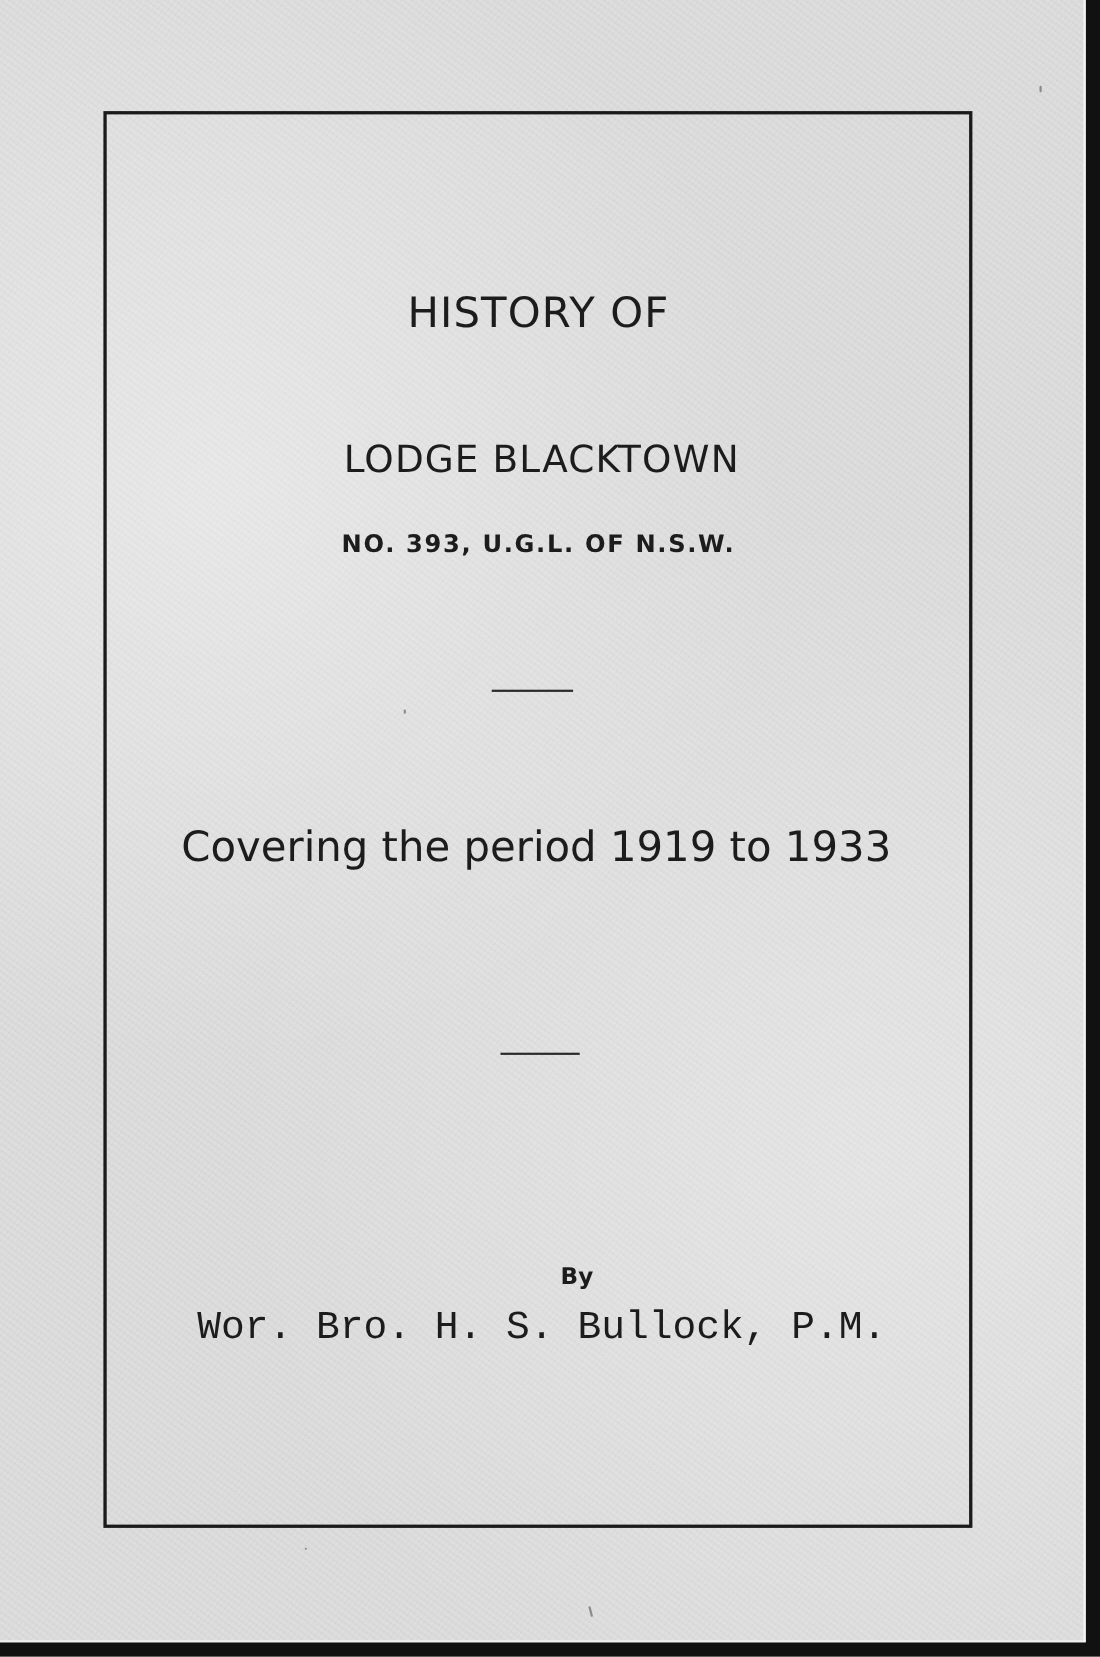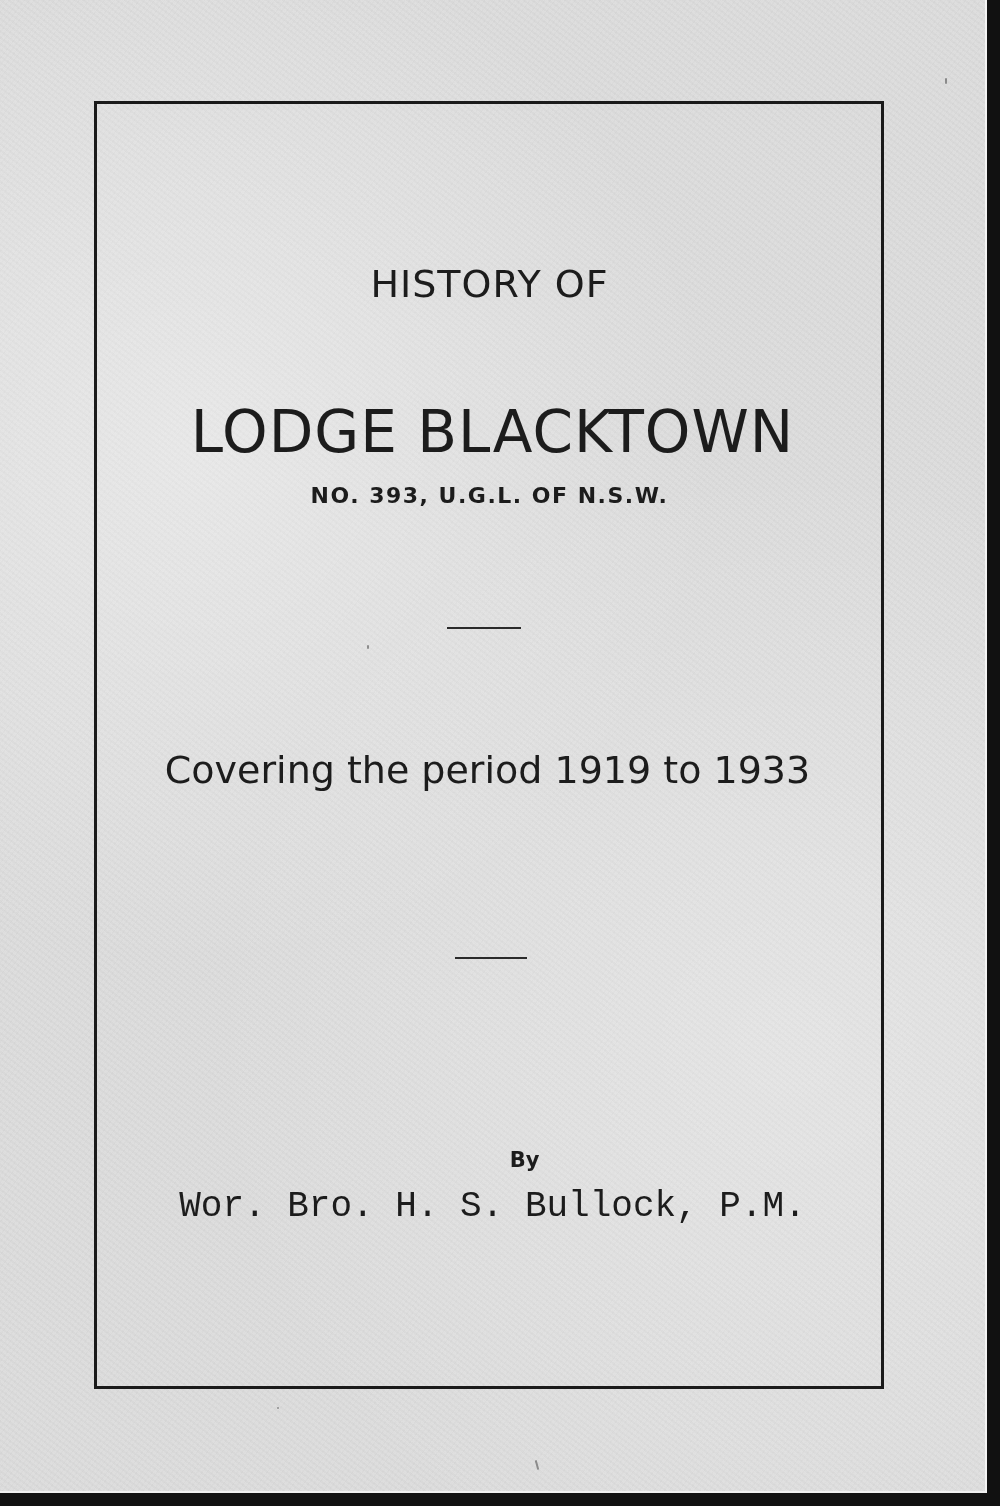--- a/index.html
+++ b/index.html
@@ -48,21 +48,21 @@
       top: 262px;
       font-family: "DejaVu Sans", sans-serif;
       font-size: 38px;
       letter-spacing: 1px;
       font-weight: normal;
       left: -3px;
     }
     .lodge-name {
       top: 398px;
       font-family: "DejaVu Sans", sans-serif;
-      font-size: 58px;
+      font-size: 34px;
       letter-spacing: 1px;
       font-weight: normal;
     }
     .lodge-number {
       top: 483px;
       font-family: "DejaVu Sans", sans-serif;
       font-size: 22px;
       font-weight: bold;
       letter-spacing: 1.5px;
       left: -3px;

